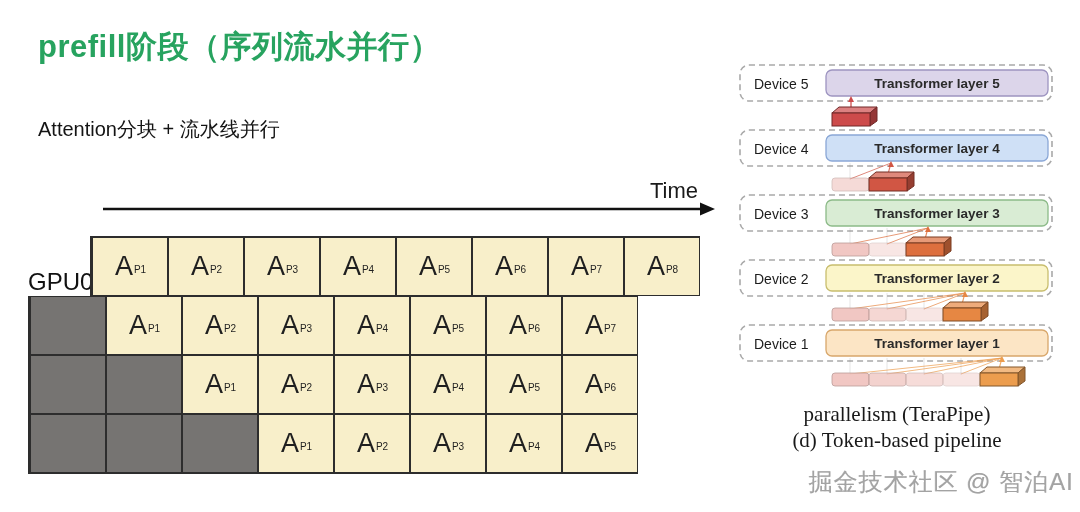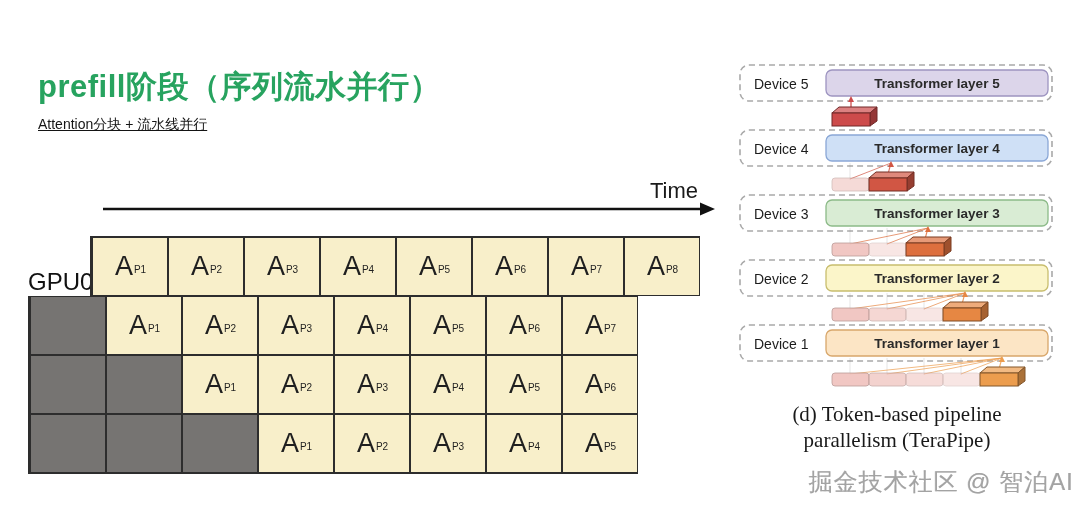--- a/index.html
+++ b/index.html
@@ -1,21 +1,21 @@
 <!DOCTYPE html>
 <html><head>
 <meta charset="utf-8">
 <style>
   html,body{margin:0;padding:0;background:#fff;}
   body{width:1080px;height:512px;position:relative;overflow:hidden;
        font-family:"Liberation Sans","DejaVu Sans",sans-serif;}
   .abs{position:absolute;}
   
-  .title{left:38px;top:26px;font-size:31px;font-weight:bold;color:#27a35f;letter-spacing:.5px;margin-top:40px;}
-  .subtitle{left:38px;top:116px;font-size:14px;color:#141414;text-decoration:underline;}
+  .title{left:38px;top:26px;font-size:31px;font-weight:bold;color:#27a35f;letter-spacing:.5px;}
+  .subtitle{left:38px;top:116px;font-size:20px;color:#141414;}
   
   .time-label{left:98px;top:178px;width:600px;text-align:right;font-size:22px;color:#1a1a1a;}
   .time-arrow{left:98px;top:199px;}
   
   .gantt{left:28px;top:236px;}
   .g-row{display:flex;align-items:flex-end;}
   .g-label{width:62px;display:flex;align-items:center;font-size:24px;color:#111;flex:0 0 62px;}
   .g-cells{display:flex;border-left:2px solid #2d2d2d;}
   .g-row .g-cells{border-top:1px solid #2d2d2d;border-bottom:1px solid #2d2d2d;}
   .g-row:first-child .g-cells{border-top:2px solid #2d2d2d;}
@@ -246,17 +246,17 @@
     <rect x="96" y="319" width="37" height="13" rx="3" fill="#f0c2bd" stroke="#b4928e" stroke-width="0.8" opacity="0.9"></rect>
     <rect x="133" y="319" width="37" height="13" rx="3" fill="#f0c2bd" stroke="#b4928e" stroke-width="0.8" opacity="0.7333333333333334"></rect>
     <rect x="170" y="319" width="37" height="13" rx="3" fill="#f0c2bd" stroke="#b4928e" stroke-width="0.8" opacity="0.5666666666666667"></rect>
     <rect x="207" y="319" width="37" height="13" rx="3" fill="#f0c2bd" stroke="#b4928e" stroke-width="0.8" opacity="0.4"></rect>
     <polygon points="244,319 251,313 289,313 282,319" fill="#f2ba83" stroke="#82562b" stroke-width="1"></polygon>
     <polygon points="282,319 289,313 289,327 282,332" fill="#aa7138" stroke="#82562b" stroke-width="1"></polygon>
     <rect x="244" y="319" width="38" height="13" fill="#ec9d4e" stroke="#82562b" stroke-width="1"></rect>
   </svg>
 
 <div class="abs caption">
+  <div>parallelism (TeraPipe)</div>
   <div>(d) Token-based pipeline</div>
-  <div>parallelism (TeraPipe)</div>
 </div>
 
 <div class="abs watermark">掘金技术社区 @ 智泊AI</div>
 
 </body></html>

